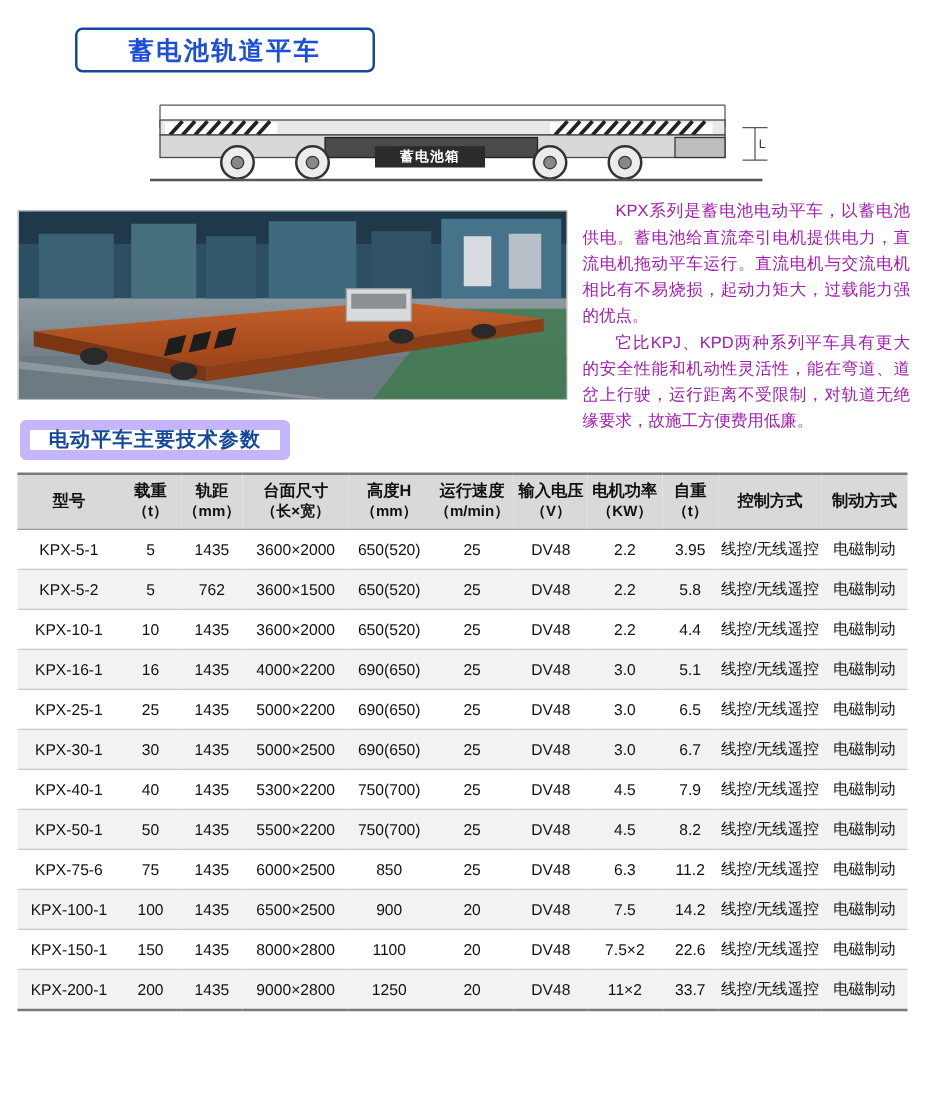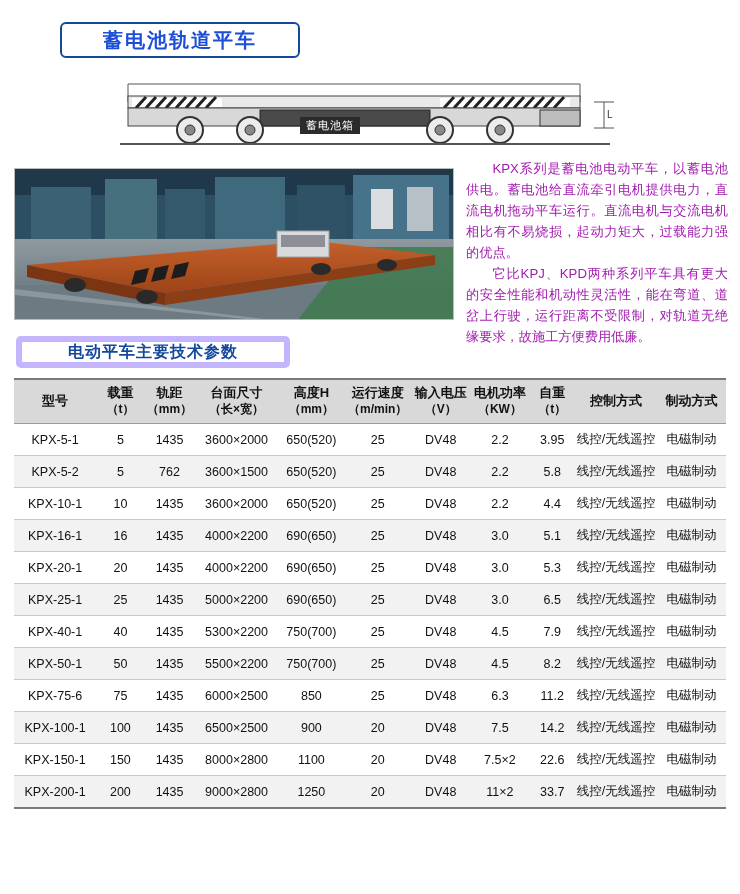--- a/index.html
+++ b/index.html
@@ -46,24 +46,24 @@
     top: 72px;
     width: 520px;
     height: 78px;
   }
   .drawing svg { display: block; }
   .drawing-label {
     position: absolute;
     left: 300px;
     top: 117px;
     font-size: 11px;
-    font-weight: normal;
+    font-weight: bold;
     color: #ffffff;
     background: #2b2b2b;
-    padding: 1px 6px;
+    padding: 1px 20px;
     letter-spacing: 1px;
   }
 
   
   .photo {
     position: absolute;
     left: 14px;
     top: 168px;
     width: 440px;
     height: 152px;
@@ -83,23 +83,23 @@
     color: #a21caf;
     text-align: justify;
   }
   .desc p { margin: 0 0 0 0; text-indent: 2em; }
 
   
   .section-banner {
     position: absolute;
     left: 16px;
     top: 336px;
-    width: 274px;
+    width: 216px;
     height: 32px;
-    border: 6px solid #c4b5fd;
+    border: 8px solid #c4b5fd;
     border-radius: 5px;
     display: flex;
     align-items: center;
     justify-content: center;
     background: #fff;
   }
   .section-banner .t {
     font-size: 16px;
     font-weight: bold;
     color: #13489b;
@@ -394,42 +394,42 @@
             <td class="size">4000×2200</td>
             <td class="height">690(650)</td>
             <td class="speed">25</td>
             <td class="voltage">DV48</td>
             <td class="power">3.0</td>
             <td class="weight">5.1</td>
             <td class="ctrl">线控/无线遥控</td>
             <td class="brake">电磁制动</td>
           </tr>
           <tr>
-            <td class="model">KPX-20-1</td>
-            <td class="load">20</td>
-            <td class="gauge">1435</td>
-            <td class="size">4000×2200</td>
-            <td class="height">690(650)</td>
-            <td class="speed">25</td>
-            <td class="voltage">DV48</td>
-            <td class="power">3.0</td>
-            <td class="weight">5.3</td>
-            <td class="ctrl">线控/无线遥控</td>
-            <td class="brake">电磁制动</td>
-          </tr>
-          <tr>
             <td class="model">KPX-25-1</td>
             <td class="load">25</td>
             <td class="gauge">1435</td>
             <td class="size">5000×2200</td>
             <td class="height">690(650)</td>
             <td class="speed">25</td>
             <td class="voltage">DV48</td>
             <td class="power">3.0</td>
             <td class="weight">6.5</td>
+            <td class="ctrl">线控/无线遥控</td>
+            <td class="brake">电磁制动</td>
+          </tr>
+          <tr>
+            <td class="model">KPX-30-1</td>
+            <td class="load">30</td>
+            <td class="gauge">1435</td>
+            <td class="size">5000×2500</td>
+            <td class="height">690(650)</td>
+            <td class="speed">25</td>
+            <td class="voltage">DV48</td>
+            <td class="power">3.0</td>
+            <td class="weight">6.7</td>
             <td class="ctrl">线控/无线遥控</td>
             <td class="brake">电磁制动</td>
           </tr>
           <tr>
             <td class="model">KPX-40-1</td>
             <td class="load">40</td>
             <td class="gauge">1435</td>
             <td class="size">5300×2200</td>
             <td class="height">750(700)</td>
             <td class="speed">25</td>

